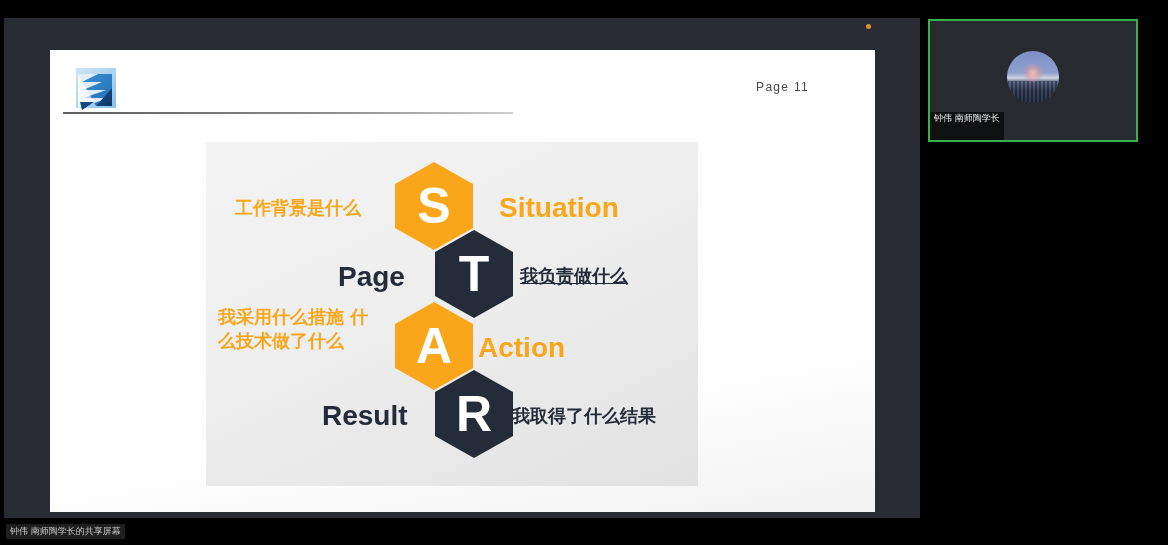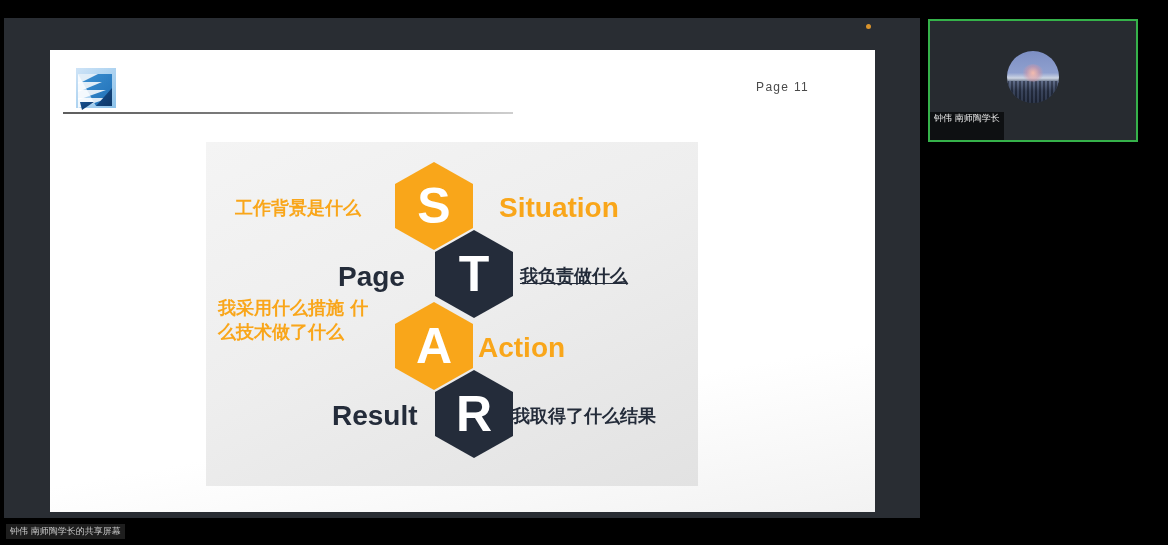--- a/index.html
+++ b/index.html
@@ -114,32 +114,32 @@
   .eng-label {
     position: absolute;
     font-size: 28px;
     font-weight: 700;
     font-family: "Liberation Sans", "DejaVu Sans", sans-serif;
     white-space: nowrap;
   }
   .lab-situation { left: 272px; top: 50px;  color: #f9a61a; margin-left: 21px; }
   .lab-task      { left: 132px; top: 119px; color: #242c3a; }
   .lab-action    { left: 272px; top: 190px; color: #f9a61a; }
-  .lab-result    { left: 126px; top: 258px; color: #242c3a; }
+  .lab-result    { left: 116px; top: 258px; color: #242c3a; }
 
   .cn-label {
     position: absolute;
     font-size: 18px;
     font-weight: 700;
     font-family: "DejaVu Sans", "Liberation Sans", sans-serif;
     line-height: 1.35;
   }
   .cn-situation { left: 29px;  top: 54px;  color: #f9a61a; white-space: nowrap; }
   .cn-task      { left: 314px; top: 122px; color: #242c3a; white-space: nowrap; text-decoration: underline; }
-  .cn-action    { left: 12px;  top: 154px; color: #f9a61a; width: 166px; }
+  .cn-action    { left: 12px;  top: 163px; color: #f9a61a; width: 166px; }
   .cn-result    { left: 306px; top: 262px; color: #242c3a; white-space: nowrap; }
 
   
   #share-right-col {
     position: absolute;
     left: 875px;
     top: 18px;
     width: 45px;
     height: 500px;
     background: #292d33;

